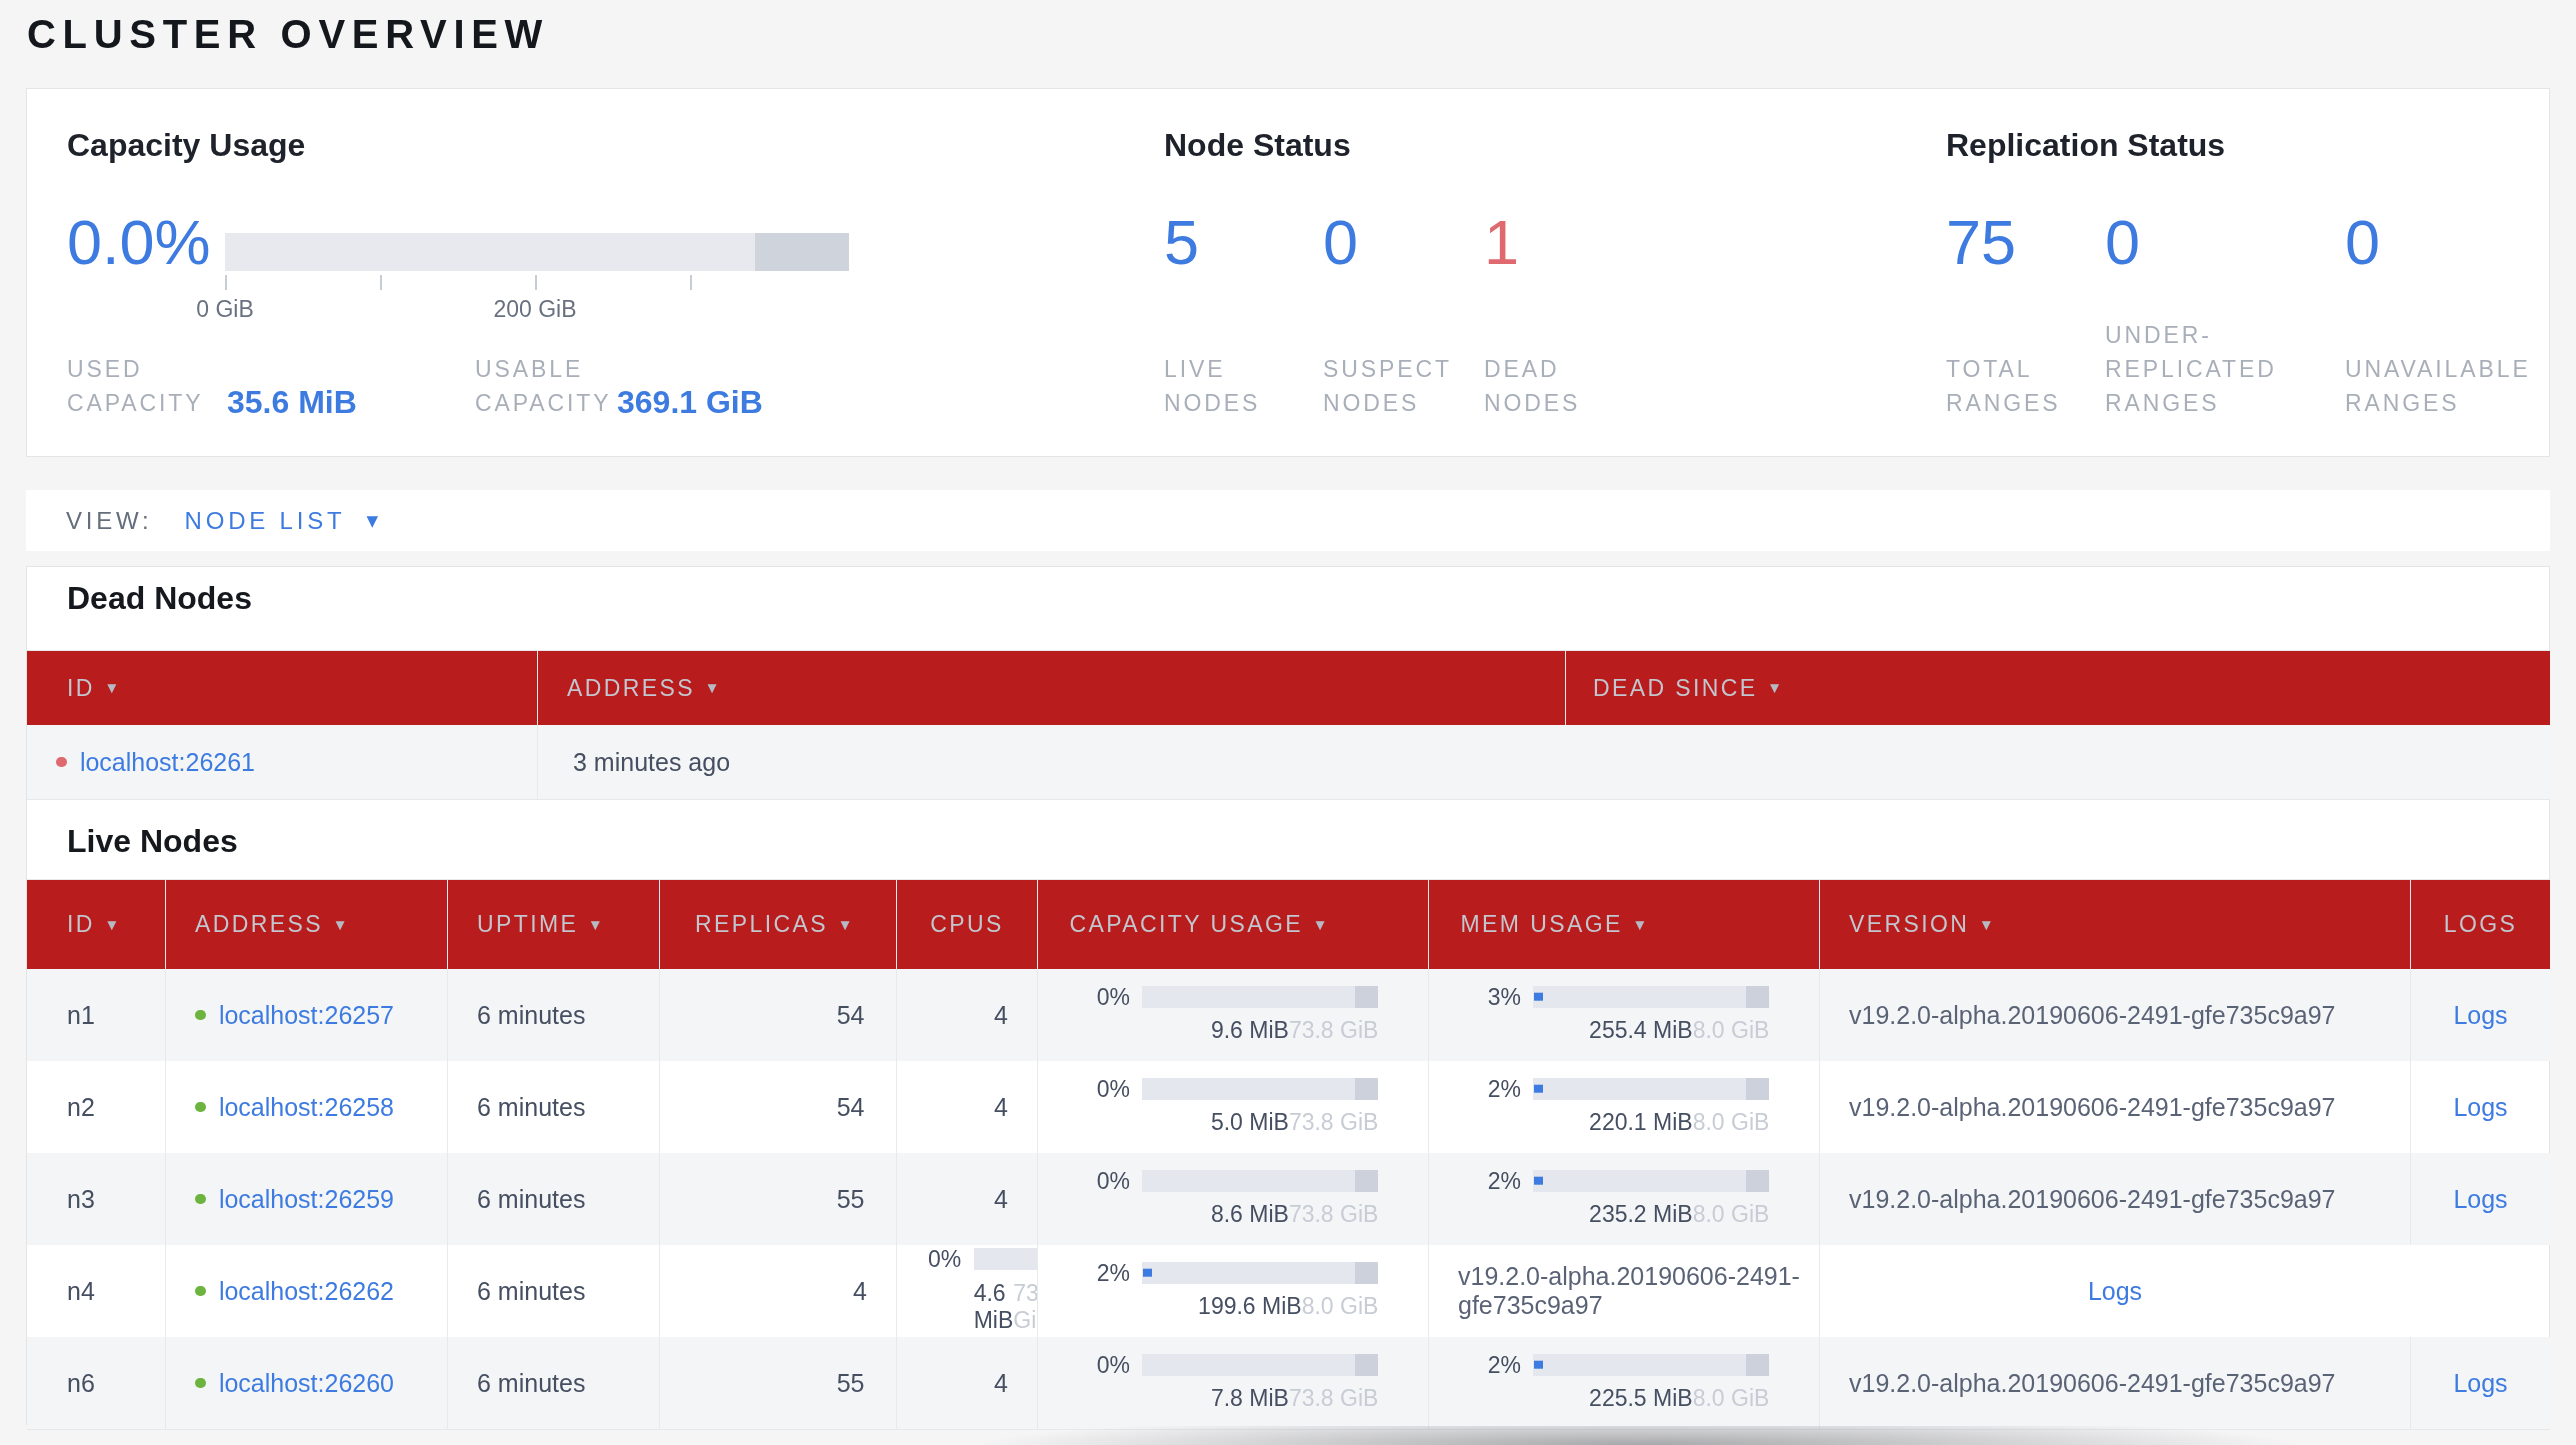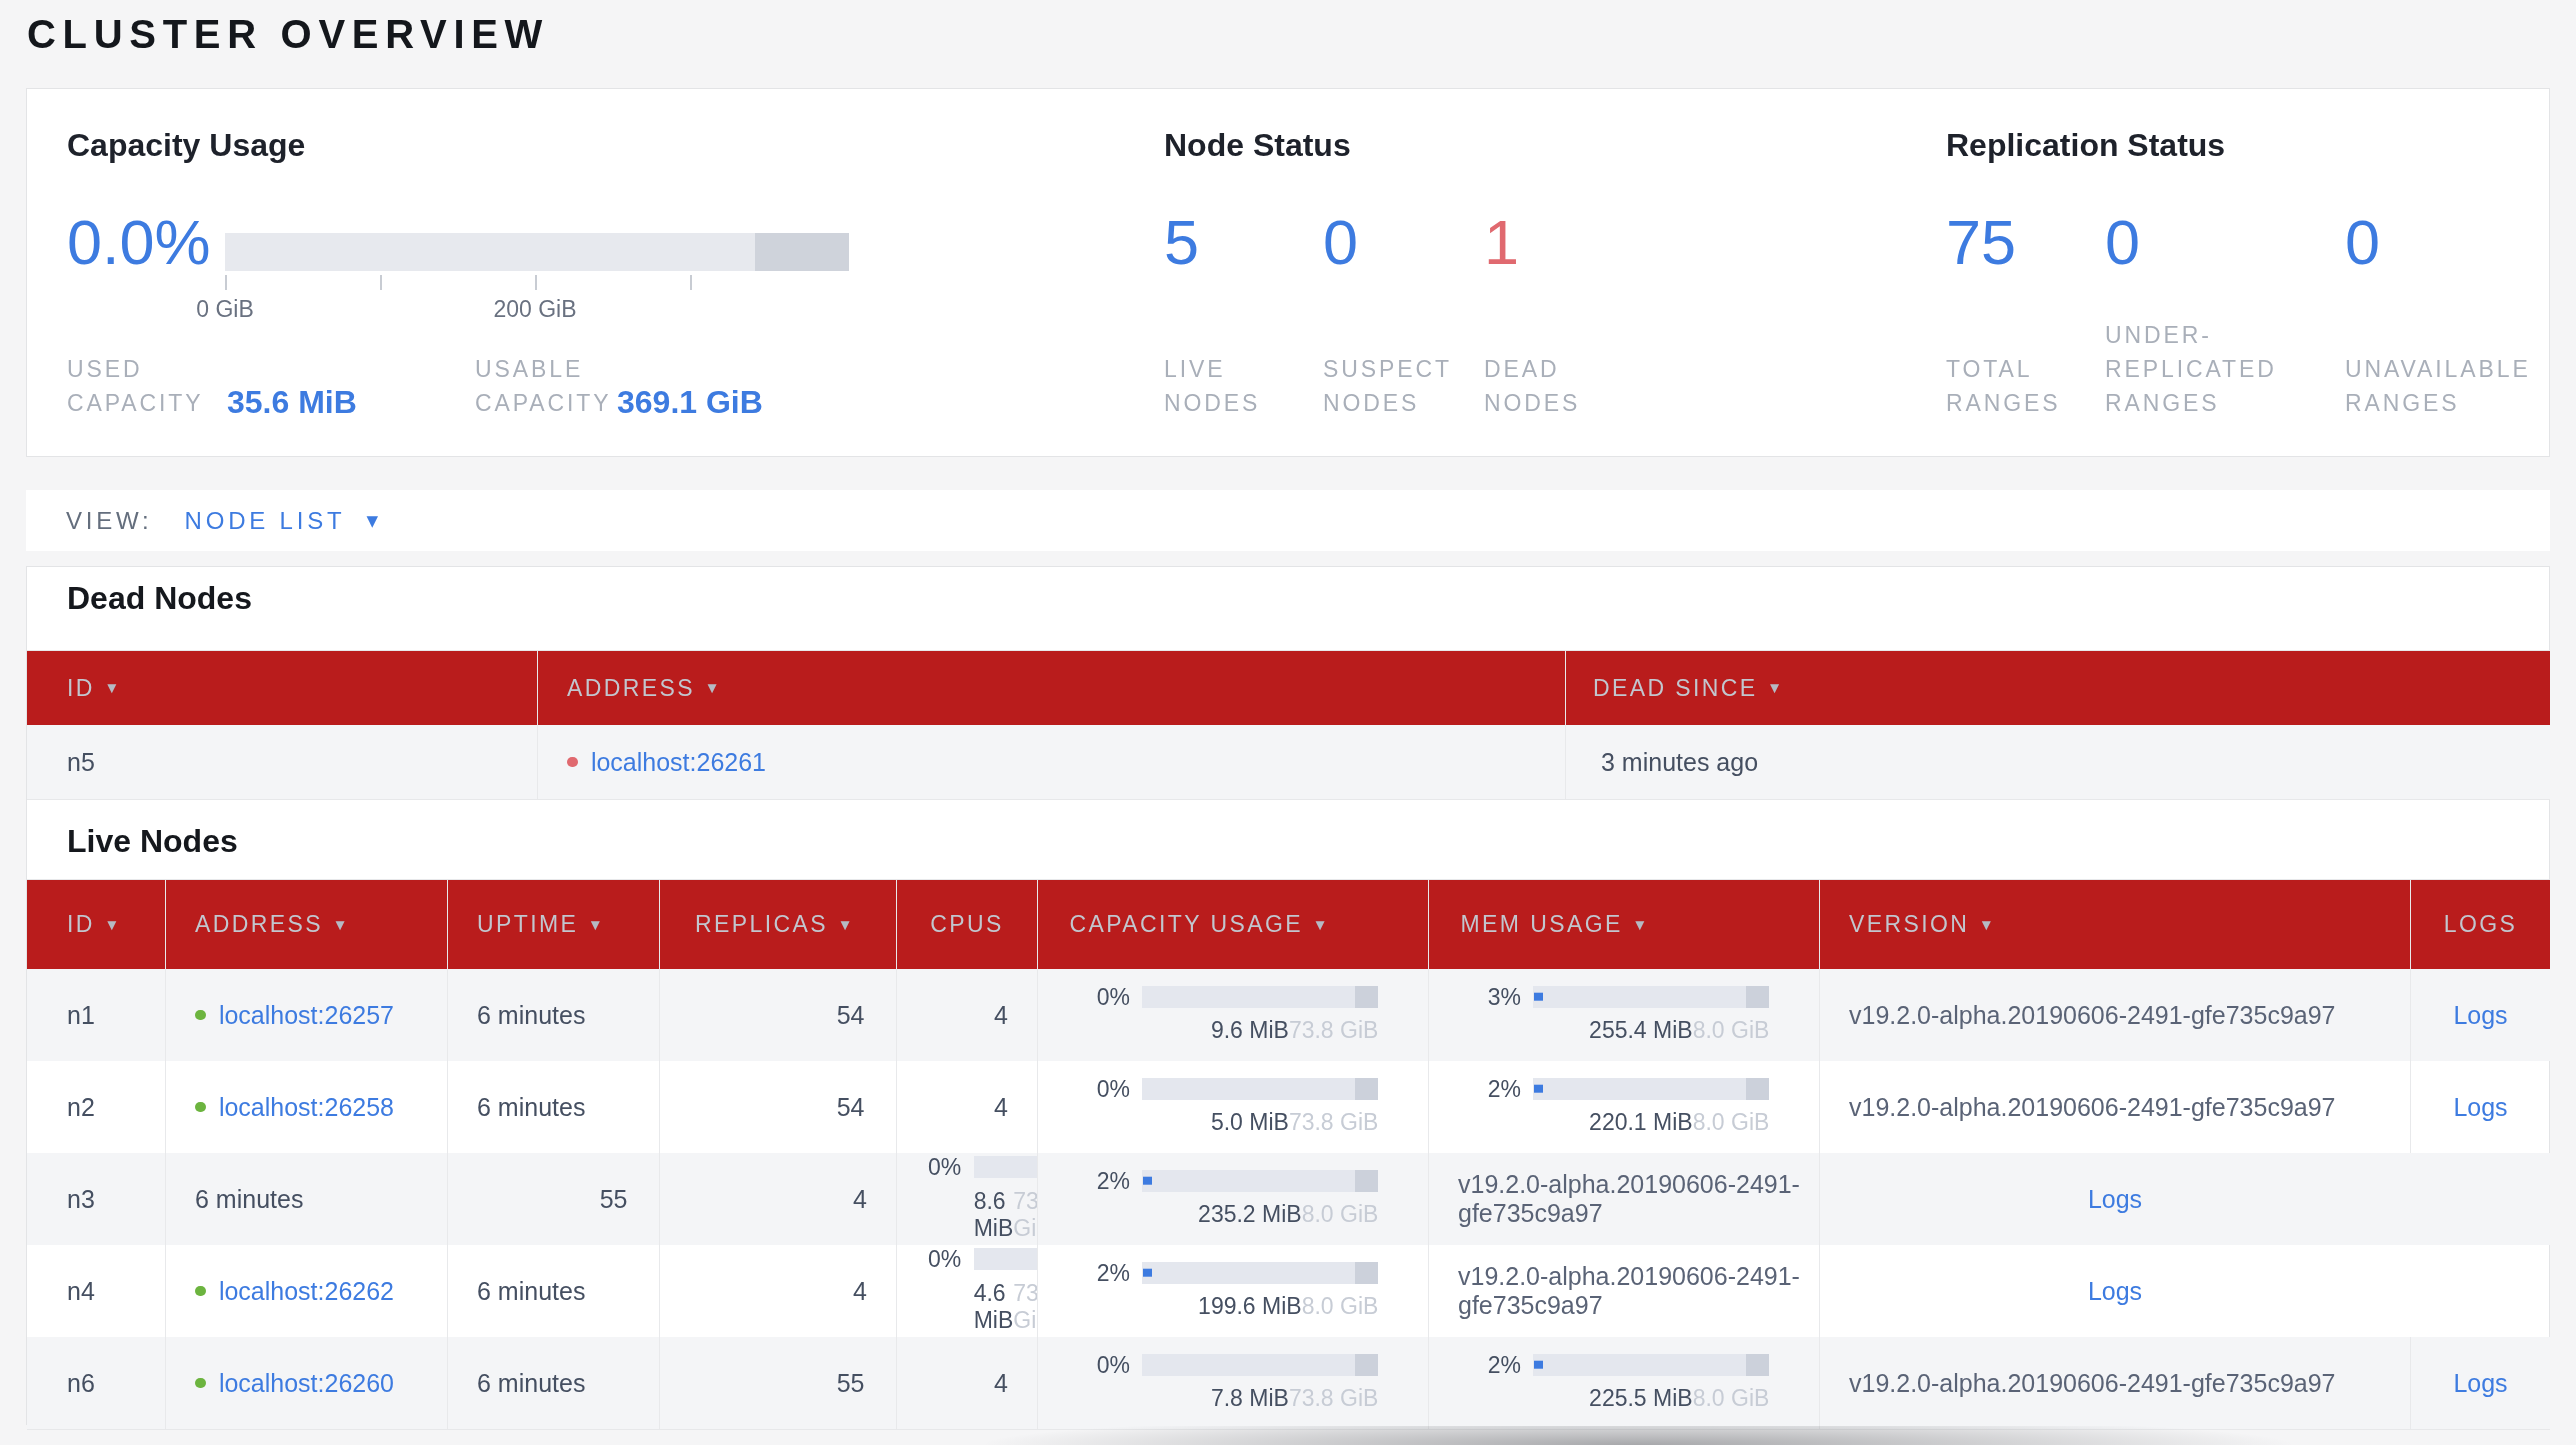--- a/index.html
+++ b/index.html
@@ -224,23 +224,20 @@
         <div class="th pad-md">
           <span>ADDRESS</span>
             <span class="sort-arrow">▼</span>
         </div>
         <div class="th" style="padding-left:27px">
           <span>DEAD SINCE</span>
             <span class="sort-arrow">▼</span>
         </div>
       </div>
       <div class="tr row alt">
-        <div class="td pad-lg">
-            <span class="cell-text">n5</span>
-          </div>
         <div class="td pad-md">
           <span class="dot red"></span>
           <a class="link">localhost:26261</a>
         </div>
         <div class="td" style="padding-left:35px">
             <span class="cell-text">3 minutes ago</span>
           </div>
       </div>
     </div>
 
@@ -391,20 +388,24 @@
     <div class="td center">
               <a class="link">Logs</a>
             </div>
   </div>
 
   <div class="tr row alt">
     <div class="td pad-lg">
               <span class="cell-text">n3</span>
             </div>
     <div class="td pad-md">
+      <span class="dot green"></span>
+      <a class="link">localhost:26259</a>
+    </div>
+    <div class="td pad-md">
               <span class="cell-text">6 minutes</span>
             </div>
     <div class="td right">
               <span class="cell-text">55</span>
             </div>
     <div class="td right" style="padding-right:29px">
               <span class="cell-text">4</span>
             </div>
     <div class="td">
       <div class="meter">

